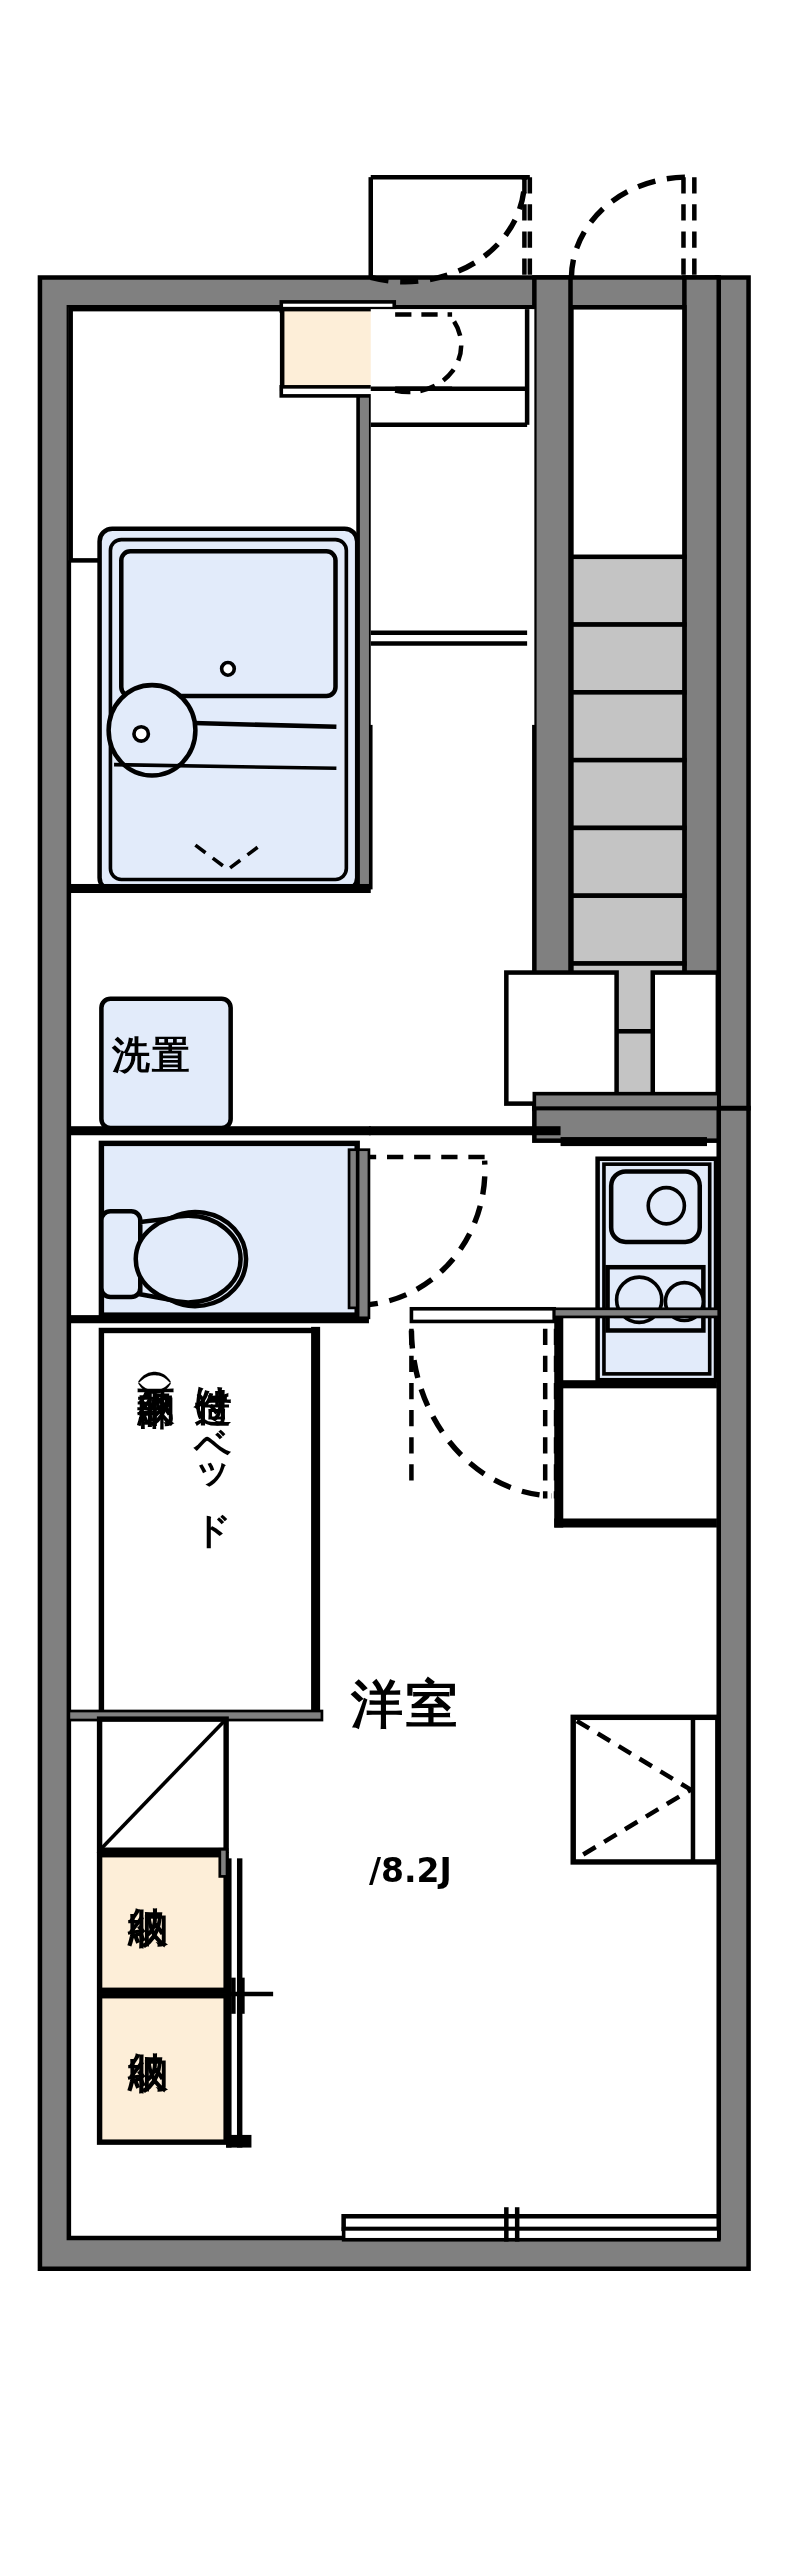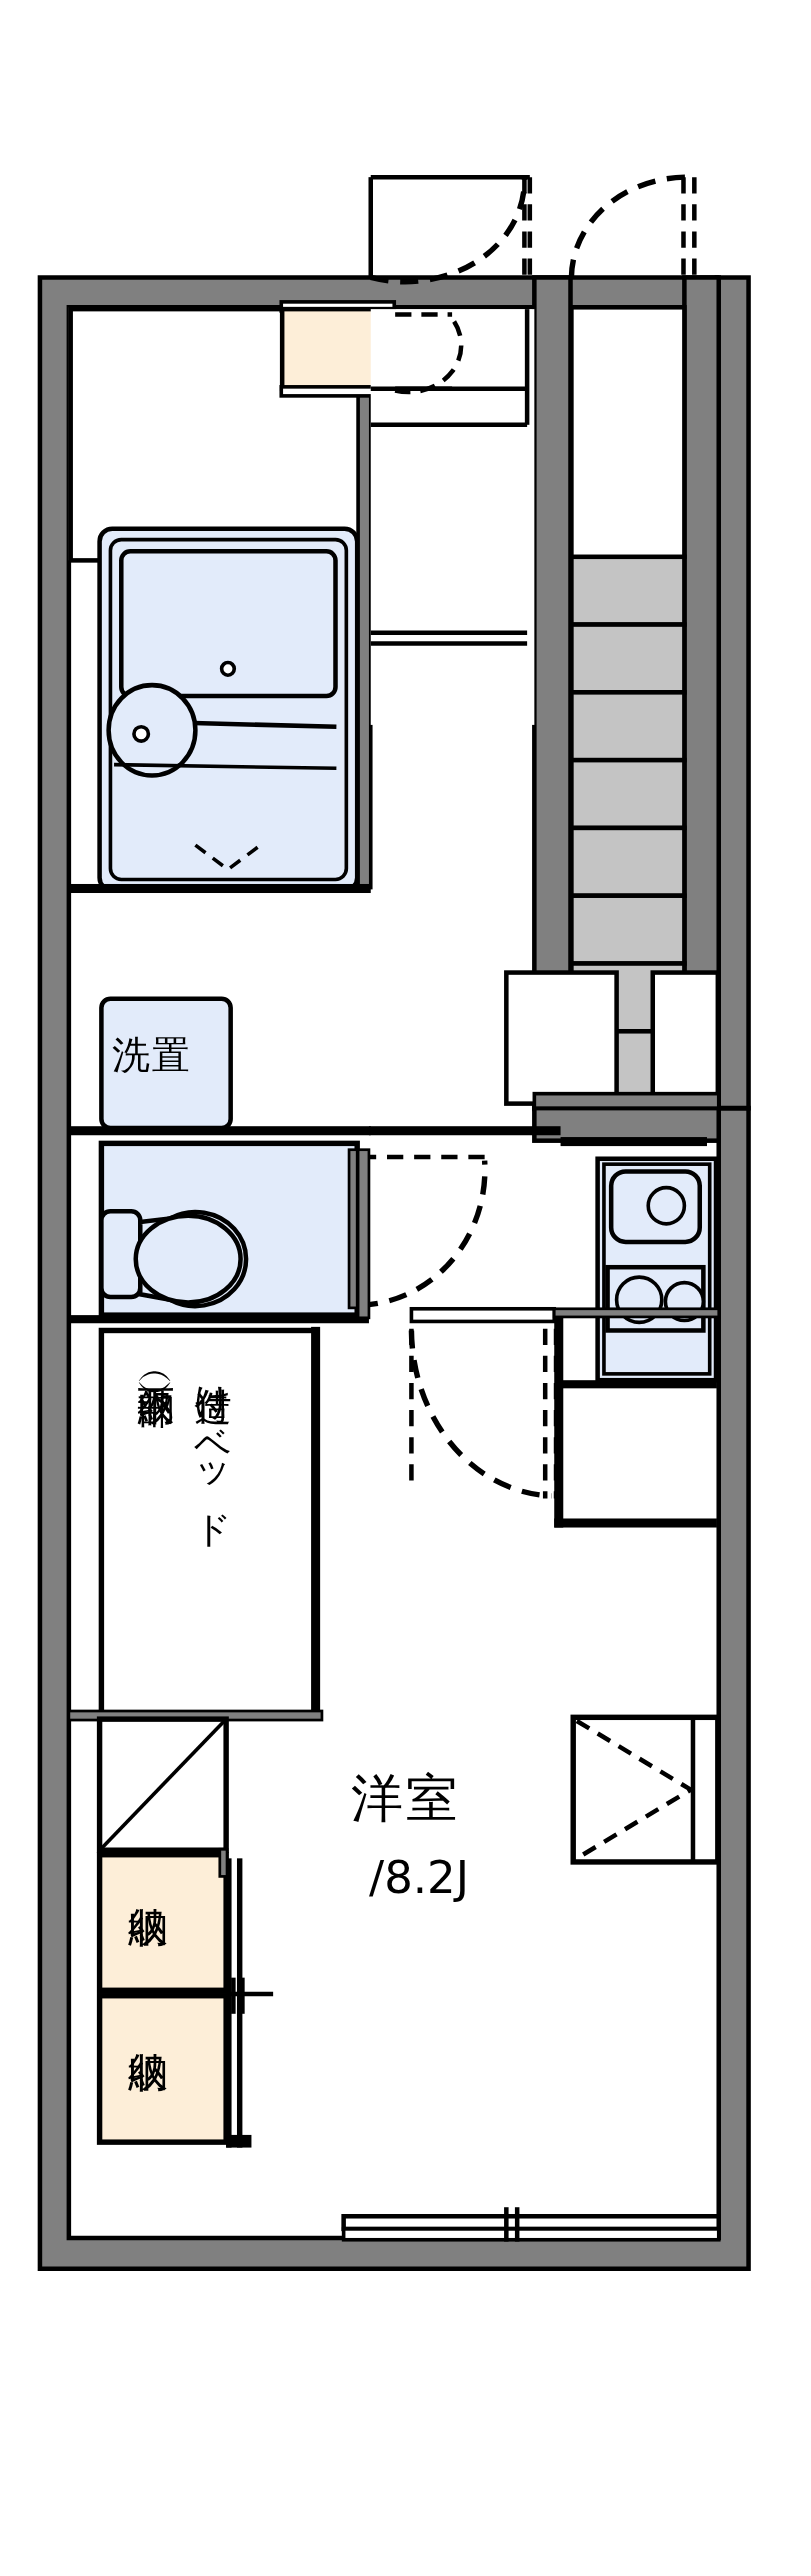--- a/index.html
+++ b/index.html
@@ -1,17 +1,17 @@
 <!DOCTYPE html>
 <html style="font-size:14.5px"><head>
 <meta charset="utf-8">
 <style>
   html,body{margin:0;padding:0;background:#ffffff;}
   body{font-family:"DejaVu Sans","Liberation Sans",sans-serif;}
-  #page{position:relative;width:812px;height:2576px;background:#ffffff;overflow:hidden;}
+  #page{position:relative;width:812px;height:2576px;background:#ffffff;overflow:hidden;font-weight:bold;}
   #plan{position:absolute;left:0;top:0;width:812px;height:2576px;}
   .lbl{position:absolute;white-space:pre;color:#000;}
   .vtext{writing-mode:vertical-rl;text-orientation:upright;line-height:1.04;letter-spacing:0px;}
 </style>
 </head>
 <body>
 
 <div id="page">
 
   <svg id="plan" viewBox="0 0 898 2850" xmlns="http://www.w3.org/2000/svg">
@@ -246,19 +246,19 @@
   <div class="lbl" style="left:112px;top:1030px;font-size:38px;letter-spacing:1.8px;">洗置</div>
 
   <div class="lbl vtext" style="left:193px;top:1360px;font-size:37px;">造付けベッド</div>
 
   <div class="lbl vtext" style="left:136px;top:1360px;font-size:37px;">（下部収納）</div>
 
   <div class="lbl vtext" style="left:127px;top:1876px;font-size:40px;">収納</div>
 
   <div class="lbl vtext" style="left:127px;top:2021px;font-size:40px;">収納</div>
 
-  <div class="lbl" style="left:351px;top:1764px;font-size:52px;letter-spacing:2.7px;">洋室</div>
-
-
-  <div class="lbl" style="left:369px;top:1851px;font-size:45px;">/8.2J</div>
+  <div class="lbl" style="left:351px;top:1670px;font-size:52px;letter-spacing:2.7px;">洋室</div>
+
+
+  <div class="lbl" style="left:369px;top:1851px;font-size:33px;">/8.2J</div>
 
 </div>
 
 
 </body></html>

